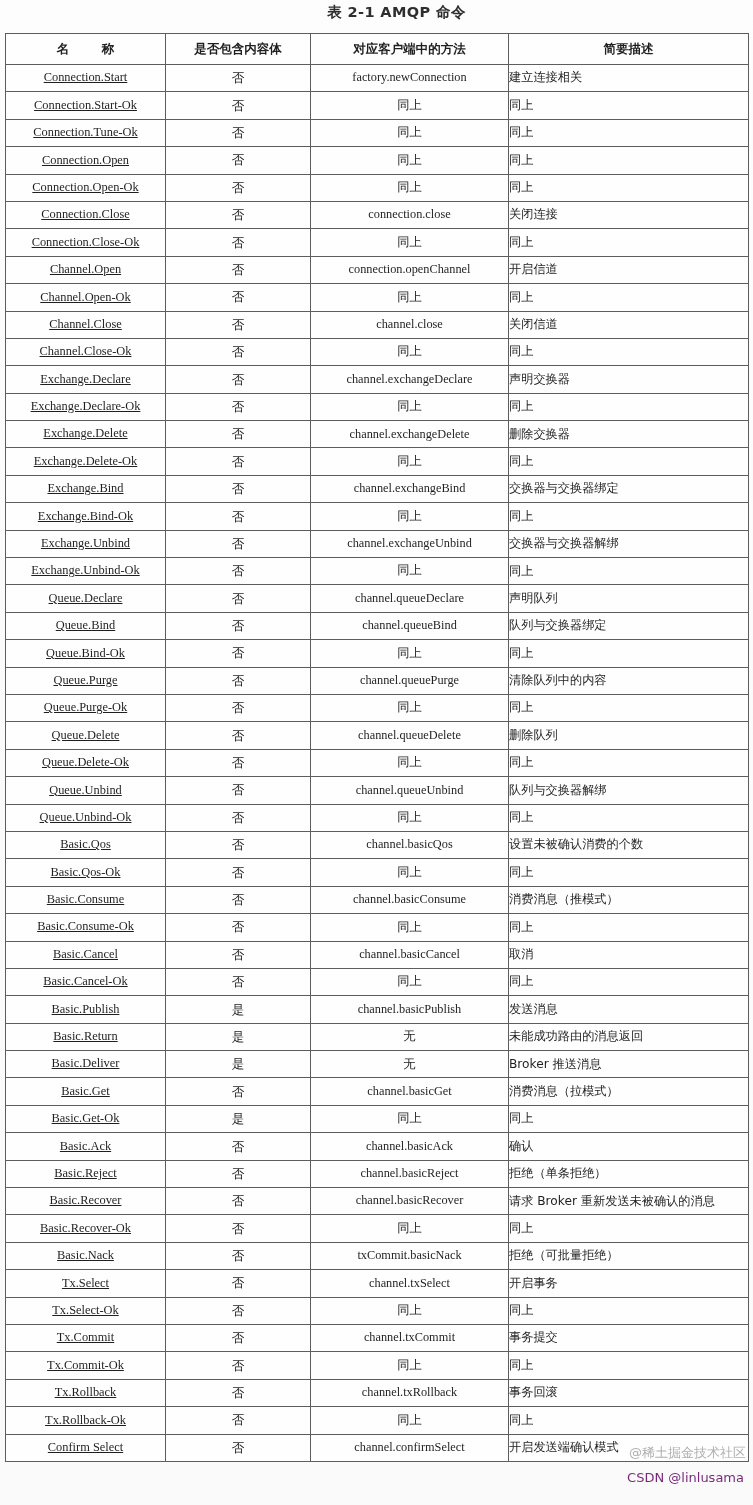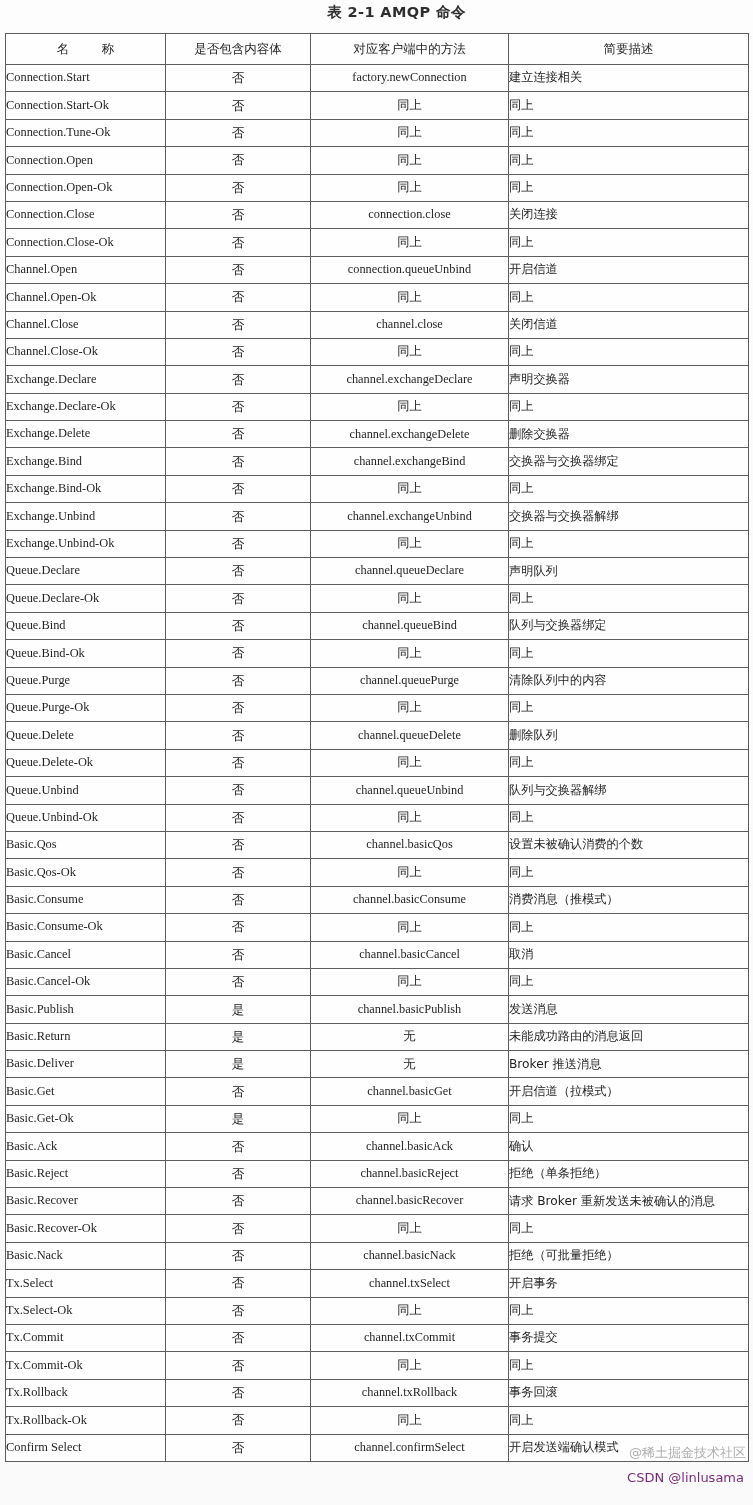--- a/index.html
+++ b/index.html
@@ -64,41 +64,42 @@
   
   table.amqp {
     border: 1.6px solid #4a4a4a;
     outline: 0;
   }
 
   thead th {
     height: 30px;
     font-family: "DejaVu Sans", sans-serif;
     font-size: 12.5px;
-    font-weight: normal;
+    font-weight: bold;
     text-align: center;
     color: #202020;
     background: #fefefe;
   }
   th .hdr-name {
     letter-spacing: 10px;
     padding-left: 10px;
     display: inline-block;
   }
 
   tbody td {
     height: 26.4px;
     font-size: 12.4px;
     line-height: 1.1;
   }
   td.c-name {
     padding-left: 7px;
-    text-align: left;
+    text-align: center;
     white-space: nowrap;
     font-family: "Liberation Serif", serif;
+    text-decoration: underline;
   }
   td.c-body {
     text-align: center;
     font-family: "DejaVu Sans", sans-serif;
     font-size: 12.6px;
   }
   td.c-method {
     padding-left: 9px;
     text-align: center;
     white-space: nowrap;
@@ -212,21 +213,21 @@
           </tr>
           <tr>
             <td class="c-name">Connection.Close-Ok</td>
             <td class="c-body">否</td>
             <td class="c-method cjk">同上</td>
             <td class="c-desc">同上</td>
           </tr>
           <tr>
             <td class="c-name">Channel.Open</td>
             <td class="c-body">否</td>
-            <td class="c-method">connection.queueUnbind</td>
+            <td class="c-method">connection.openChannel</td>
             <td class="c-desc">开启信道</td>
           </tr>
           <tr>
             <td class="c-name">Channel.Open-Ok</td>
             <td class="c-body">否</td>
             <td class="c-method cjk">同上</td>
             <td class="c-desc">同上</td>
           </tr>
           <tr>
             <td class="c-name">Channel.Close</td>
@@ -252,20 +253,26 @@
             <td class="c-method cjk">同上</td>
             <td class="c-desc">同上</td>
           </tr>
           <tr>
             <td class="c-name">Exchange.Delete</td>
             <td class="c-body">否</td>
             <td class="c-method">channel.exchangeDelete</td>
             <td class="c-desc">删除交换器</td>
           </tr>
           <tr>
+            <td class="c-name">Exchange.Delete-Ok</td>
+            <td class="c-body">否</td>
+            <td class="c-method cjk">同上</td>
+            <td class="c-desc">同上</td>
+          </tr>
+          <tr>
             <td class="c-name">Exchange.Bind</td>
             <td class="c-body">否</td>
             <td class="c-method">channel.exchangeBind</td>
             <td class="c-desc">交换器与交换器绑定</td>
           </tr>
           <tr>
             <td class="c-name">Exchange.Bind-Ok</td>
             <td class="c-body">否</td>
             <td class="c-method cjk">同上</td>
             <td class="c-desc">同上</td>
@@ -280,26 +287,20 @@
             <td class="c-name">Exchange.Unbind-Ok</td>
             <td class="c-body">否</td>
             <td class="c-method cjk">同上</td>
             <td class="c-desc">同上</td>
           </tr>
           <tr>
             <td class="c-name">Queue.Declare</td>
             <td class="c-body">否</td>
             <td class="c-method">channel.queueDeclare</td>
             <td class="c-desc">声明队列</td>
-          </tr>
-          <tr>
-            <td class="c-name">Queue.Declare-Ok</td>
-            <td class="c-body">否</td>
-            <td class="c-method cjk">同上</td>
-            <td class="c-desc">同上</td>
           </tr>
           <tr>
             <td class="c-name">Queue.Bind</td>
             <td class="c-body">否</td>
             <td class="c-method">channel.queueBind</td>
             <td class="c-desc">队列与交换器绑定</td>
           </tr>
           <tr>
             <td class="c-name">Queue.Bind-Ok</td>
             <td class="c-body">否</td>
@@ -393,21 +394,21 @@
           <tr>
             <td class="c-name">Basic.Deliver</td>
             <td class="c-body">是</td>
             <td class="c-method cjk">无</td>
             <td class="c-desc">Broker 推送消息</td>
           </tr>
           <tr>
             <td class="c-name">Basic.Get</td>
             <td class="c-body">否</td>
             <td class="c-method">channel.basicGet</td>
-            <td class="c-desc">开启信道（拉模式）</td>
+            <td class="c-desc">消费消息（拉模式）</td>
           </tr>
           <tr>
             <td class="c-name">Basic.Get-Ok</td>
             <td class="c-body">是</td>
             <td class="c-method cjk">同上</td>
             <td class="c-desc">同上</td>
           </tr>
           <tr>
             <td class="c-name">Basic.Ack</td>
             <td class="c-body">否</td>
@@ -428,21 +429,21 @@
           </tr>
           <tr>
             <td class="c-name">Basic.Recover-Ok</td>
             <td class="c-body">否</td>
             <td class="c-method cjk">同上</td>
             <td class="c-desc">同上</td>
           </tr>
           <tr>
             <td class="c-name">Basic.Nack</td>
             <td class="c-body">否</td>
-            <td class="c-method">channel.basicNack</td>
+            <td class="c-method">txCommit.basicNack</td>
             <td class="c-desc">拒绝（可批量拒绝）</td>
           </tr>
           <tr>
             <td class="c-name">Tx.Select</td>
             <td class="c-body">否</td>
             <td class="c-method">channel.txSelect</td>
             <td class="c-desc">开启事务</td>
           </tr>
           <tr>
             <td class="c-name">Tx.Select-Ok</td>

